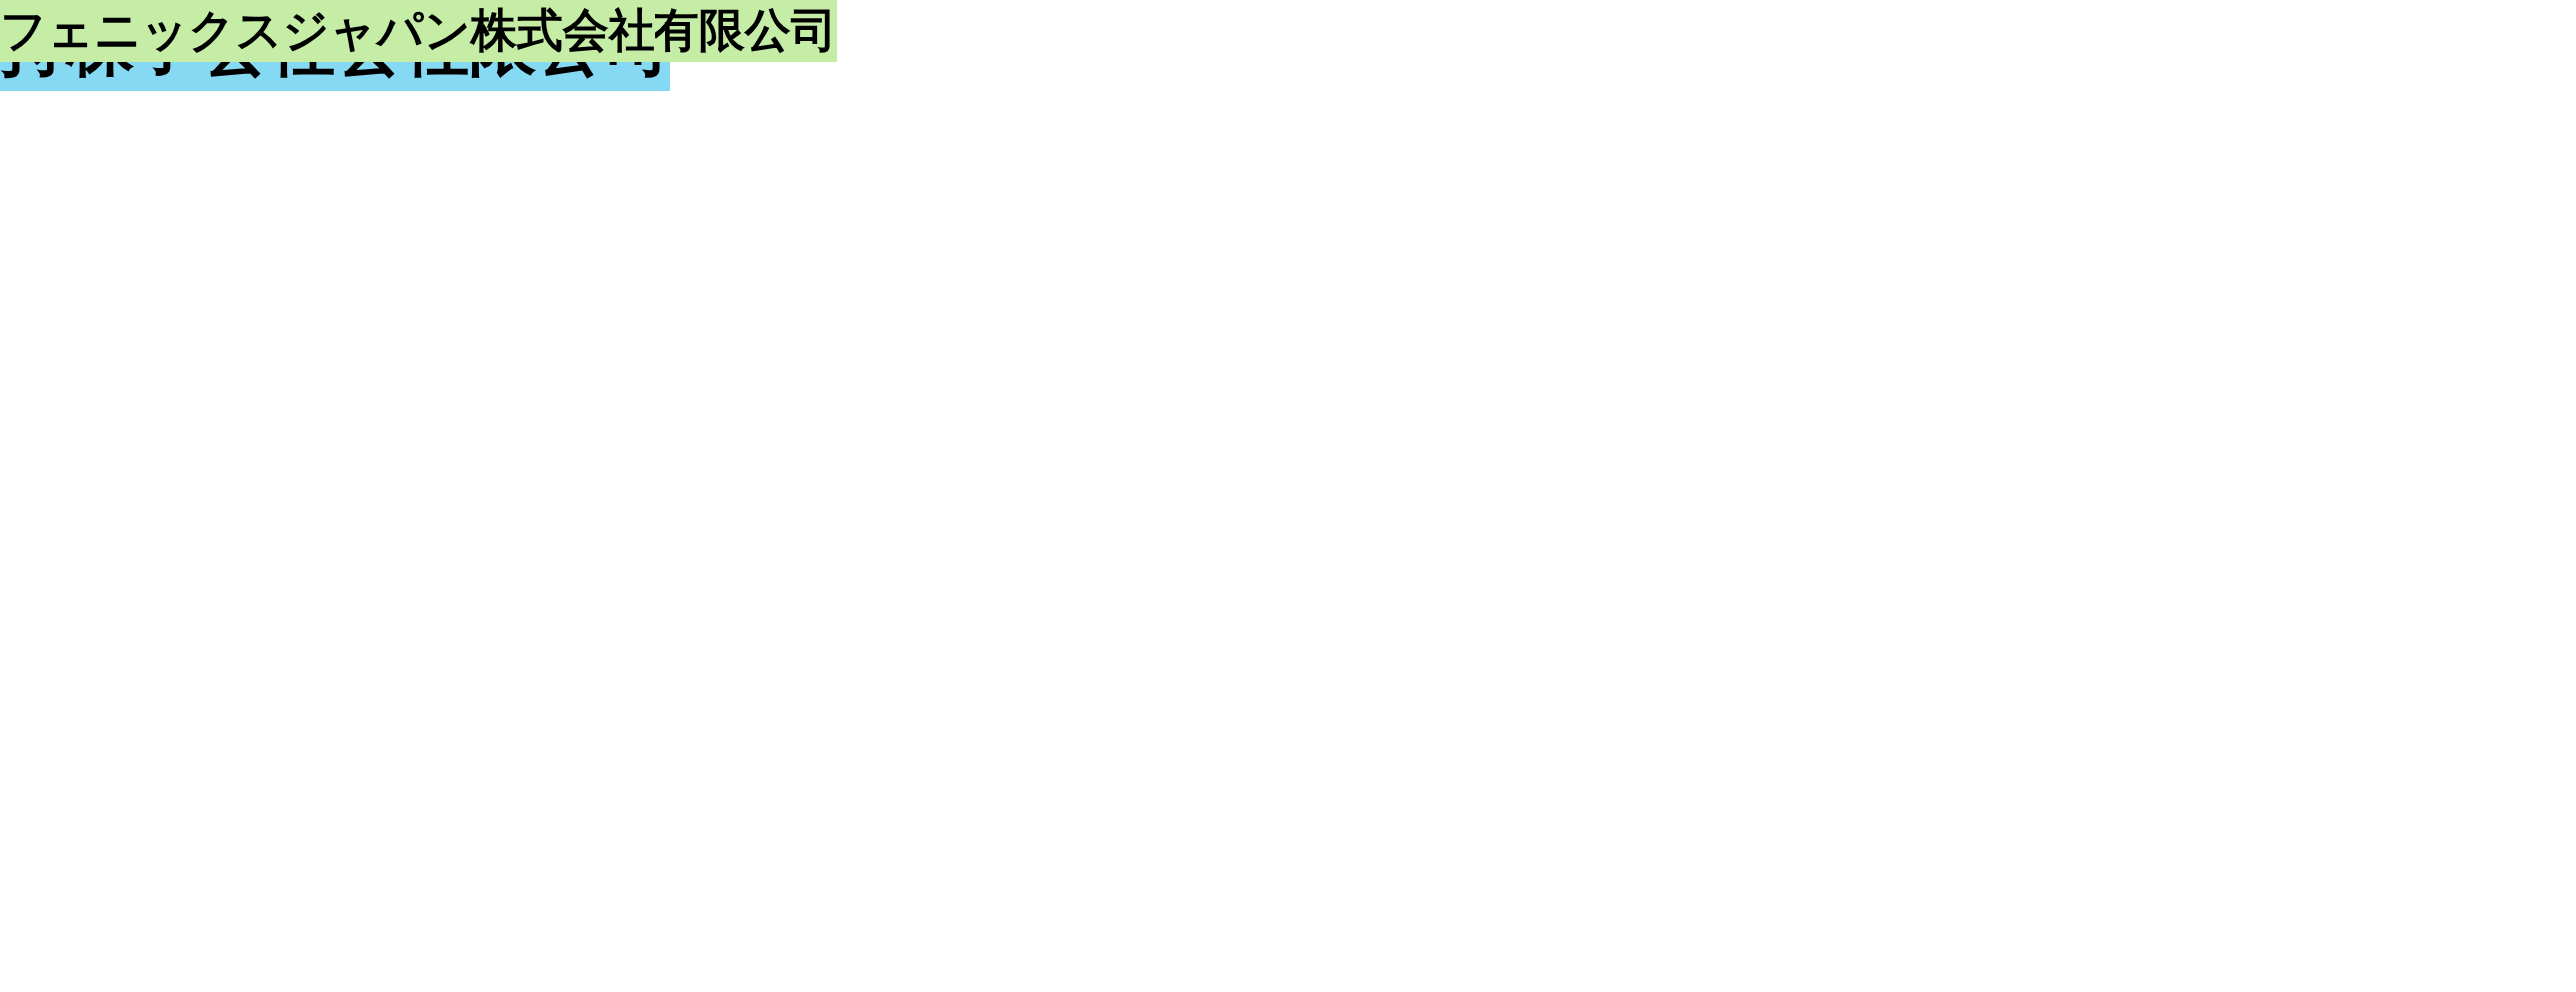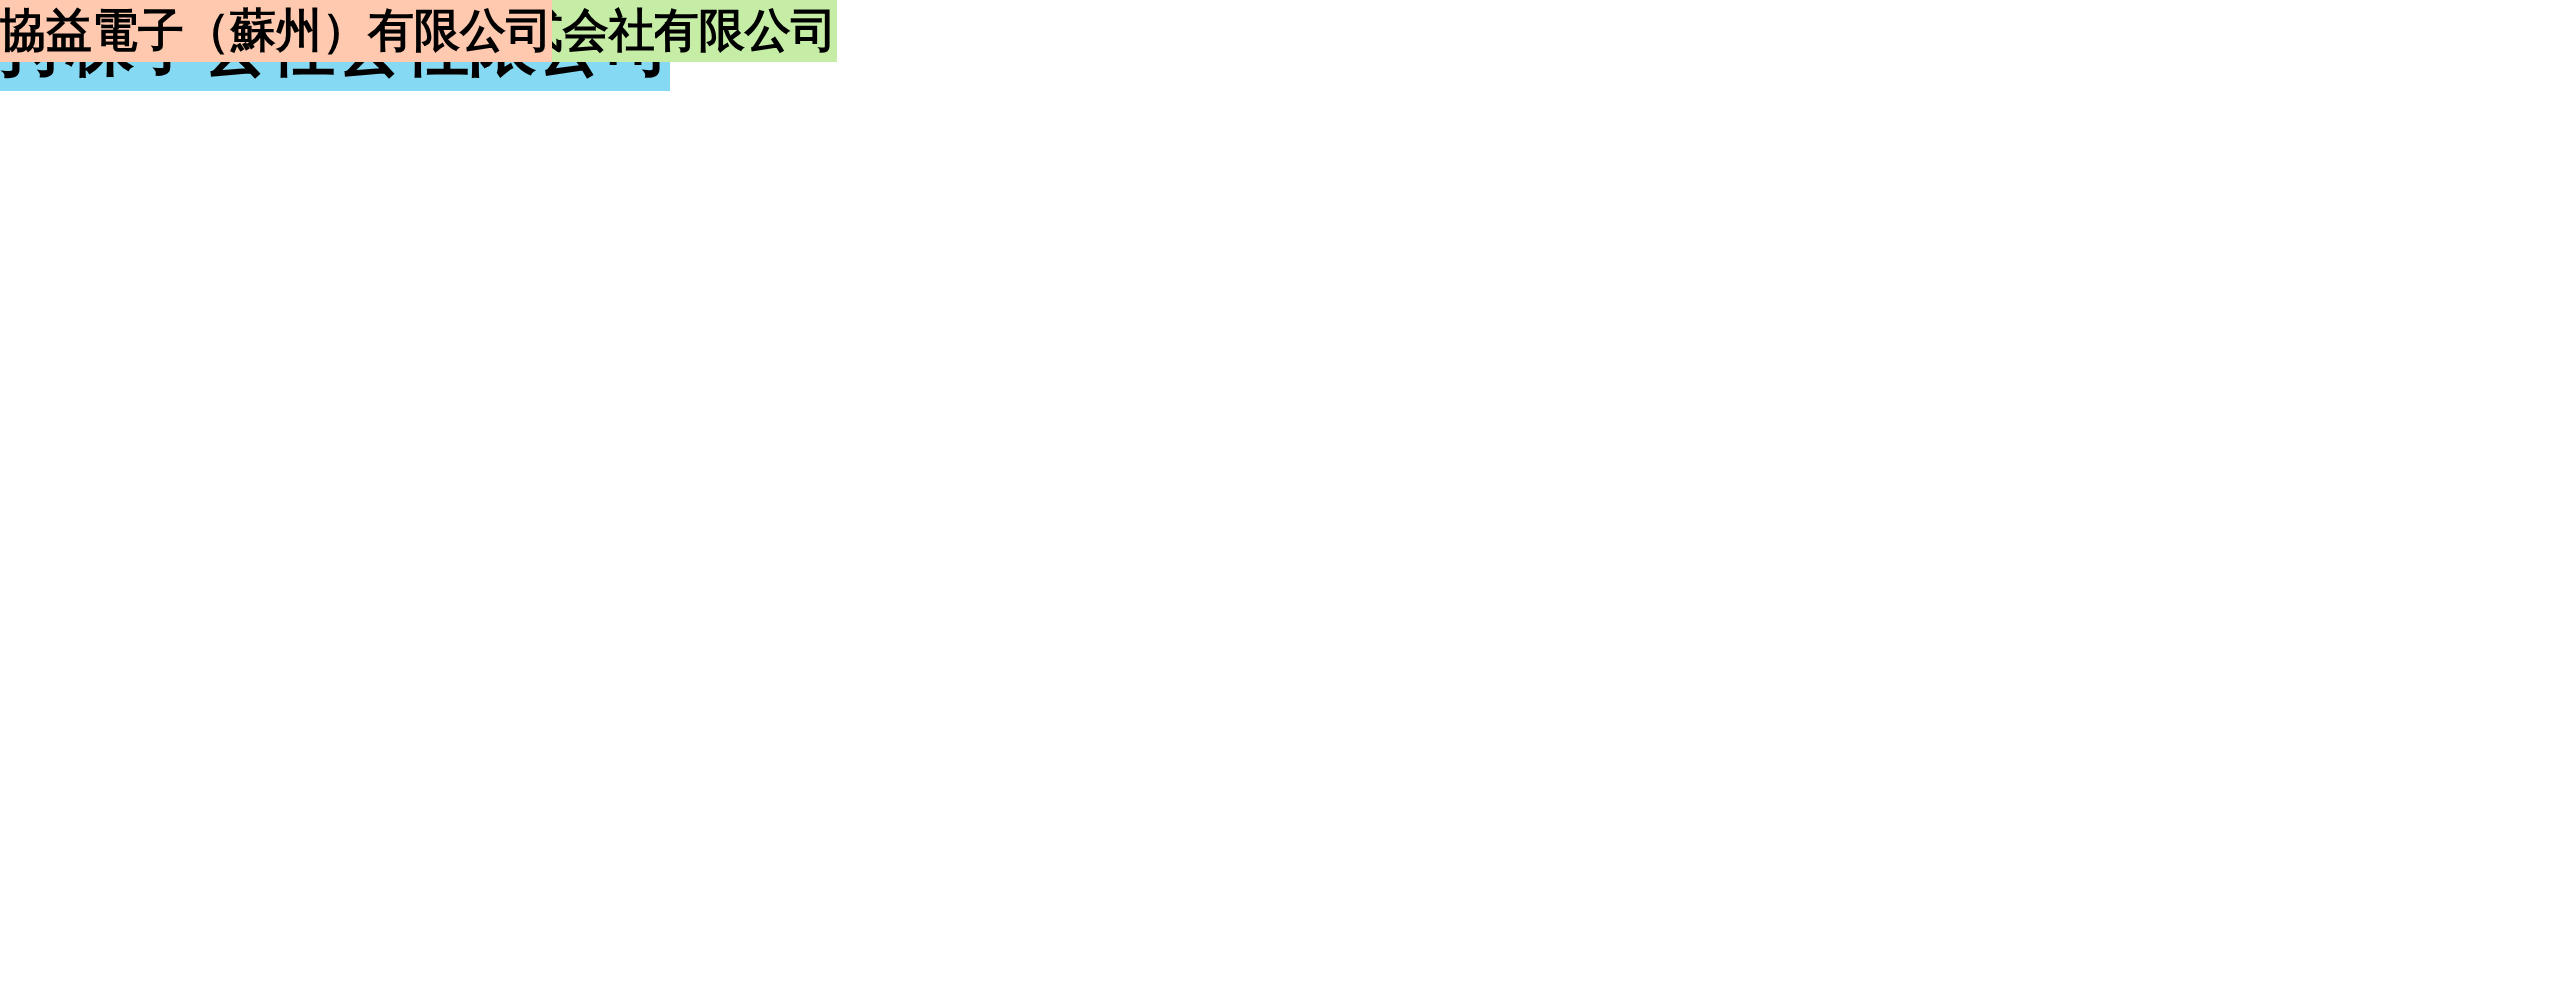--- a/index.html
+++ b/index.html
@@ -90,18 +90,15 @@
   <div class="node green" id="sub2">
     <span>江西鳳凰光学科技有限公司</span>
   </div>
   <div class="node green" id="sub3">
     <span>鳳凰エレクトロニクス（杭州）有限公司</span>
   </div>
   <div class="node green" id="sub4">
     <span>フェニックスジャパン株式会社</span>
   </div>
 
-  <div class="node orange" id="sub5">
-    <span>協益電子（蘇州）有限公司</span>
-  </div>
 
 </div>
 
 
 </body></html>

